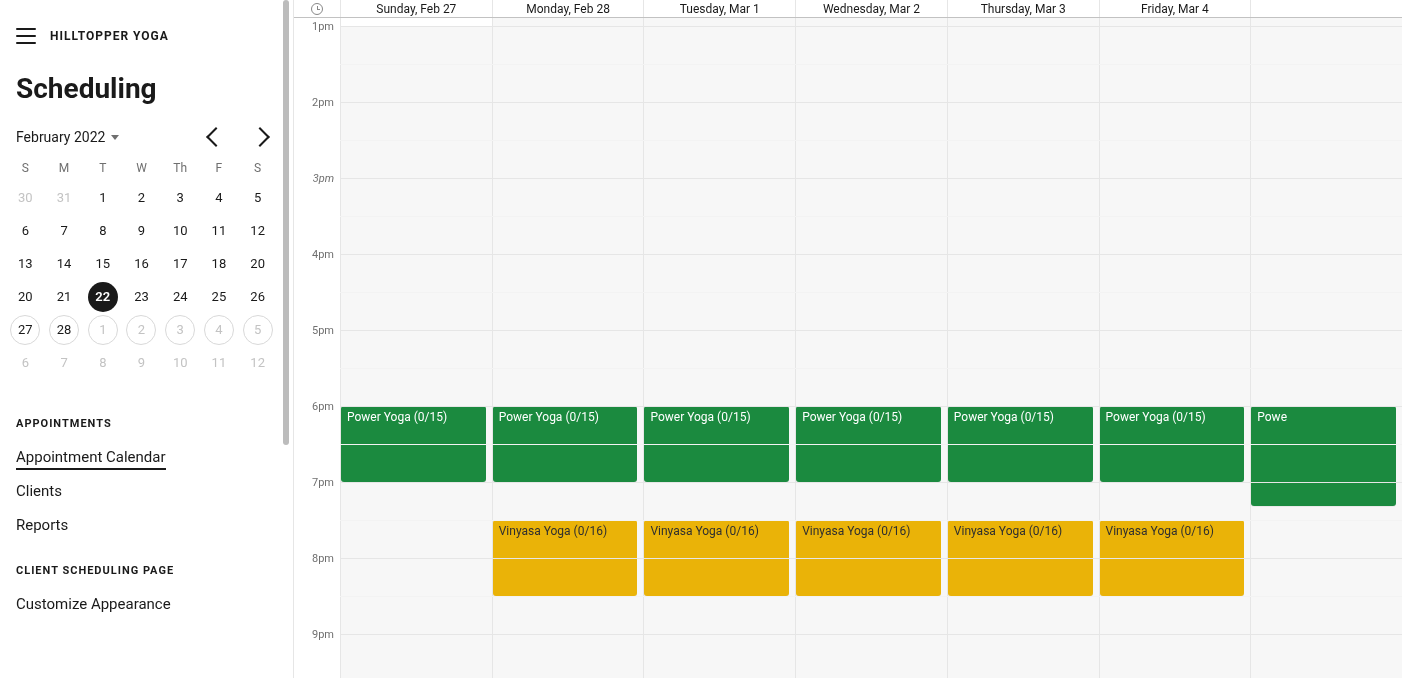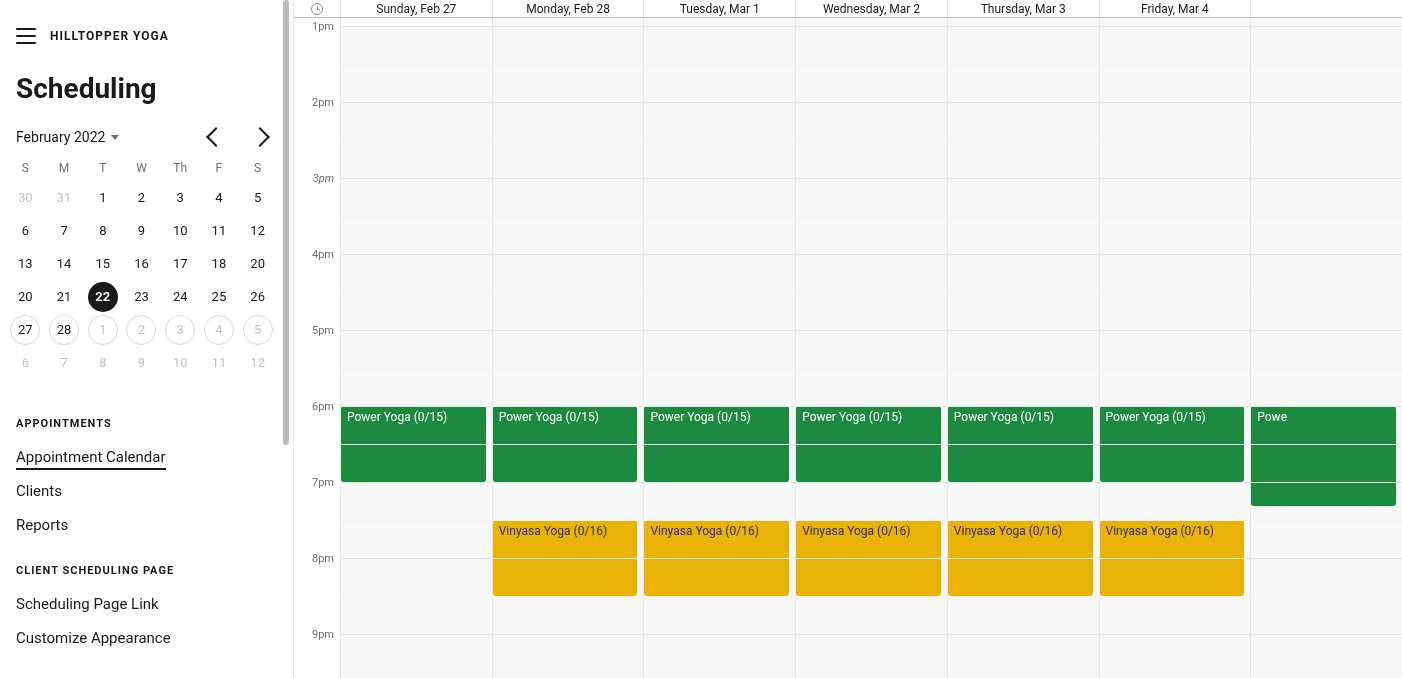--- a/index.html
+++ b/index.html
@@ -249,21 +249,20 @@
             </div>
           </div>
       </div>
 
       <div class="section-label">APPOINTMENTS</div>
       <a class="nav-item active"><span>Appointment Calendar</span></a>
       <a class="nav-item"><span>Clients</span></a>
       <a class="nav-item"><span>Reports</span></a>
 
       <div class="section-label">CLIENT SCHEDULING PAGE</div>
-      <a class="nav-item"><span>Scheduling Page Link</span></a>
       <a class="nav-item"><span>Customize Appearance</span></a>
 
     </div>
   </aside>
 
   <main class="main">
 
     <div class="day-header">
       <div class="corner">
         <span class="clock-icon"></span>

